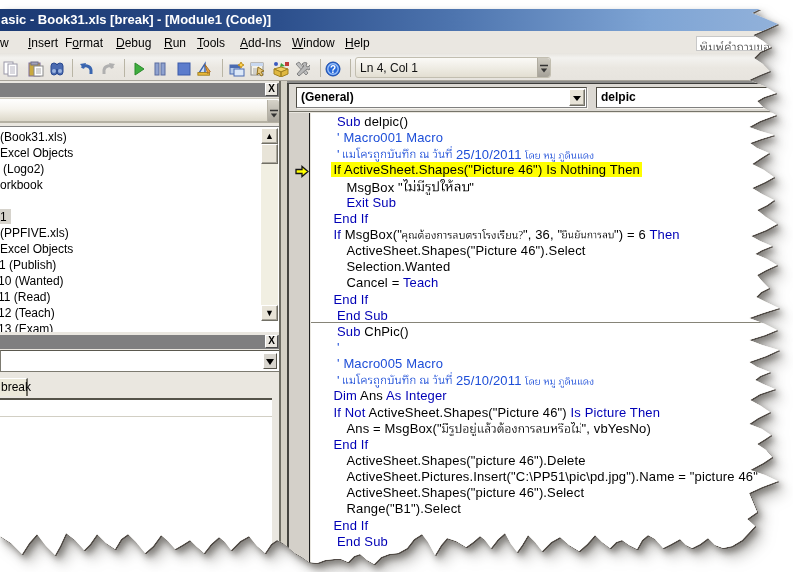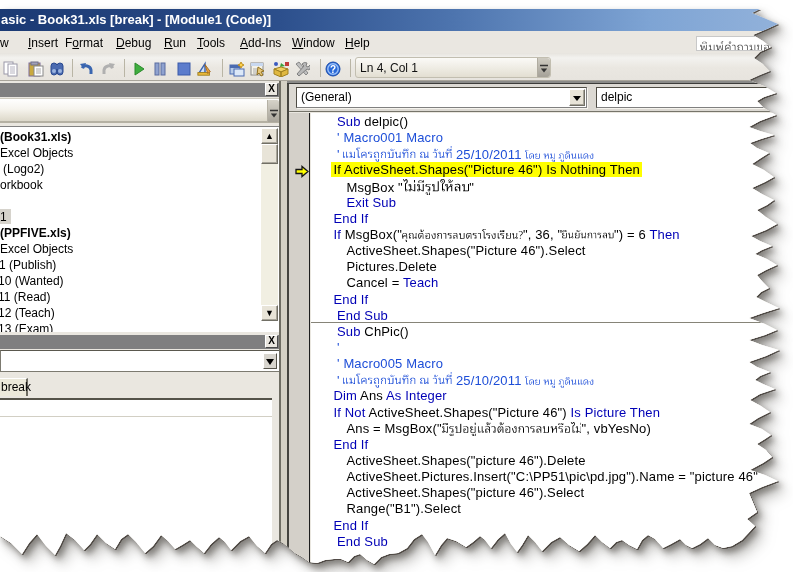--- a/index.html
+++ b/index.html
@@ -30,41 +30,41 @@
 #midstrip{position:absolute;left:0;top:72px;width:793px;height:500px;background:#eae7e0}
 
 .ptitle{position:absolute;left:0;height:14px;background:#7f7f80}
 .xbtn{position:absolute;width:13px;height:13px;background:#e9e6df;border:1.5px solid #fff;border-right-color:#4a4a4a;border-bottom-color:#4a4a4a;color:#000;font-size:10px;line-height:10px;text-align:center;font-weight:bold}
 .xbtn:after{content:"X";font-family:"Liberation Sans"}
 #projpill{position:absolute;left:0;top:89px;width:280px;height:25px;background:linear-gradient(180deg,#ffffff 0%,#f6f4ee 45%,#e6e2d6 80%,#dcd8ca 100%);border-bottom:2px solid #b5b1a3;border-top:1px solid #cfccc0}
 #projpill .chev{position:absolute;right:1px;top:1px;width:12px;height:22px;background:linear-gradient(180deg,#d6d3c9,#a8a49a);border-left:1px solid #b5b1a5;border-radius:0 2px 2px 0}
 
 #tree{position:absolute;left:0;top:117px;width:280px;height:206px;background:#fff;border-top:1px solid #828282;overflow:hidden}
 #tree .it{position:absolute;left:0;font-size:12px;height:16px;line-height:16px;color:#000;white-space:pre}
-#tree .b{font-weight:bold}
+#tree .b{font-weight:normal}
 #sel1{position:absolute;left:0;top:82px;width:11px;height:15px;background:#d6d3cc}
 
 .sb{position:absolute;background:#f1efe2}
 .sbtn{position:absolute;width:17px;height:16px;background:#e8e4d8;border:1px solid #fff;border-right-color:#716f65;border-bottom-color:#716f65;box-shadow:inset -1px -1px 0 #a8a59a;font-size:9px;color:#000;text-align:center;line-height:14px}
 .thumb{position:absolute;background:#e8e4d8;border:1px solid #fff;border-right-color:#716f65;border-bottom-color:#716f65;box-shadow:inset -1px -1px 0 #a8a59a}
 
 #propttl{top:326px;width:280px}
 #propcombo{position:absolute;left:0;top:341px;width:281px;height:22px;background:#fff;border:1px solid #7c7a70;border-top-color:#5a584e}
 #propcombo .btn{position:absolute;right:3px;top:2px;width:14px;height:16px;background:#d8d5ce;border:1px solid #fff;border-right-color:#55534b;border-bottom-color:#55534b}
 #propcombo .btn:after{content:"";position:absolute;left:2px;top:5px;border:4.5px solid transparent;border-top:6px solid #000}
 #proptab{position:absolute;left:0;top:369px;width:28px;height:18px;background:#ece9da;border-top:1px solid #fff;border-bottom:none;border-right:2px solid #6e6c62;font-size:12px;padding-left:1px;padding-top:1px}
 #propgrid{position:absolute;left:0;top:389px;width:272px;height:210px;background:#fff;border-top:2px solid #555349}
 #propgrid .row{position:absolute;left:0;top:16px;width:272px;height:1px;background:#d2cfc4}
 
 #cfL2{position:absolute;left:279px;top:72px;width:2px;height:500px;background:#6f6d63}
 #cfL3{position:absolute;left:281px;top:72px;width:6px;height:500px;background:#d5d1c5}
 #cfL4{position:absolute;left:287px;top:72px;width:2px;height:500px;background:#45443f}
 #chead{position:absolute;left:289px;top:75px;width:504px;height:28px;background:#dcd9d3;border-bottom:1px solid #76746a}
 .combo{position:absolute;background:#fff;border:1px solid #808080;border-top-color:#4e4c44;border-left-color:#4e4c44;box-shadow:1px 1px 0 #f6f4ee}
-.combo .tx{position:absolute;left:4px;top:2px;font-weight:normal;font-size:12px;white-space:pre}
+.combo .tx{position:absolute;left:4px;top:2px;font-weight:bold;font-size:12px;white-space:pre}
 .cbtn{position:absolute;right:1px;top:1px;width:16px;height:17px;background:#e8e4d8;border:1px solid #fff;border-right-color:#716f65;border-bottom-color:#716f65;box-shadow:inset -1px -1px 0 #a8a59a}
 .cbtn:after{content:"";position:absolute;left:3px;top:6px;border:4px solid transparent;border-top:5px solid #000}
 #cmargin{position:absolute;left:289px;top:104px;width:21px;height:468px;background:#d4d0c9;border-right:1.5px solid #1e1e1e}
 #carea{position:absolute;left:311px;top:104px;width:482px;height:468px;background:#fff}
 #codelines{position:absolute;left:0px;top:1px;width:482px}
 .cl{position:relative;height:16.15px;line-height:16.15px;font-size:13px;letter-spacing:0.15px;white-space:pre;color:#000}
 .i0{padding-left:26px}.i1{padding-left:22.5px}.i2{padding-left:35.5px}
 .hl{background:#ffff00;margin-left:-3px;padding-left:3px;padding-right:2px}
 .kw{color:#0000b6}.cm{color:#1d4ed8}
 #psep{position:absolute;left:0px;top:209px;width:482px;height:1px;background:#868478}
@@ -245,21 +245,21 @@
               <path fill="currentColor" fill-rule="evenodd" d="M91 55 91 59 95 61 98 66 108 65 108 54 105 54 105 62 103 64 99 62 98 54 94 53ZM94 55 97 56 95 60 92 58ZM239 20 237 22 237 27 243 30 243 45 240 47 240 49 261 49 264 47 264 20 260 20 260 45 259 46 248 46 247 45 247 23 245 20ZM239 23 243 22 244 26 241 27ZM171 20 169 22 169 26 170 28 175 30 175 49 179 49 181 38 189 30 193 32 193 49 197 49 197 31 196 30 198 26 197 21 190 20 188 22 189 27 184 30 180 36 179 35 179 22 177 20ZM190 23 194 22 196 25 192 27ZM173 22 177 24 175 27 171 25ZM94 20 90 24 90 30 101 31 105 34 105 39 99 42 99 47 101 49 107 49 109 46 109 33 104 29 95 28 94 25 97 22 111 23 111 20 108 21ZM103 42 106 43 106 46 104 48 101 46ZM59 20 56 23 56 25 59 29 63 30 63 39 57 42 57 47 59 49 65 49 68 43 78 49 83 49 83 20 79 20 79 45 78 46 67 40 67 24 64 20ZM61 42 63 42 65 45 63 47 59 46ZM59 23 63 22 64 26 60 27ZM25 20 22 23 22 25 25 29 29 30 29 39 23 42 23 47 25 49 31 49 34 43 44 49 49 49 49 20 45 20 45 45 44 46 33 40 33 24 30 20ZM27 42 29 42 31 45 29 47 25 46ZM25 23 29 22 30 26 26 27ZM208 21 207 24 219 22 225 26 224 34 218 30 211 30 208 33 207 36 208 48 215 49 218 45 216 41 211 39 212 34 215 32 219 33 224 38 225 49 229 49 229 25 228 23 224 20 219 19ZM212 42 215 44 214 47 210 46ZM143 9 139 9 139 45 138 46 127 46 126 45 126 23 124 20 118 20 116 22 116 27 122 30 122 45 119 47 119 49 140 49 143 47ZM118 23 122 22 123 26 120 27ZM83 5 80 5 78 9 73 6 65 6 62 8 60 14 83 14ZM64 11 67 8 73 8 79 12 78 13 65 13ZM44 4 44 12 45 14 48 14 48 4ZM182 15 189 15 196 12 200 4 197 4 195 9 189 13 188 12 191 8 191 5 188 2 184 2 181 6 182 9 187 11 185 13 182 13ZM186 3 189 6 185 9 183 5ZM155 0 150 4 149 10 152 14 156 14 159 12 159 8 154 4 155 3 161 3 164 7 163 14 156 19 156 43 159 49 165 49 167 46 167 43 164 40 160 39 160 21 166 15 168 8 165 2 161 0ZM161 42 164 43 164 46 162 48 159 46ZM152 8 155 7 157 11 154 13 152 11ZM153 5 154 4 155 5 154 6ZM0 0 4 10 7 10 12 4 15 7 14 14 8 18 8 47 10 49 16 49 18 46 18 43 12 39 12 20 18 14 19 8 17 3 13 0 11 0 7 6 5 5 3 0ZM12 42 14 42 16 45 13 48 10 46Z"></path>
             </svg>"</div>
    <div class="cl i2"><span class="kw">Exit Sub</span></div>
    <div class="cl i1"><span class="kw">End If</span></div>
    <div class="cl i1"><span class="kw">If</span> MsgBox("<svg class="th" width="121.00" height="13.50" viewBox="0 0 484 54" style="vertical-align:-3.50px">
               <path fill="currentColor" fill-rule="evenodd" d="M14 43 13 48 16 49 18 53 20 53 20 44ZM14 45 17 44 18 47 15 48ZM472 35 471 39 474 40 475 35ZM440 17 440 21 445 24 445 39 448 39 453 35 455 36 456 39 461 39 463 36 462 33 460 32 461 16 458 16 458 30 449 36 448 35 448 19 446 16ZM459 33 461 36 458 38 456 35ZM443 17 446 19 444 22 441 20ZM418 16 416 18 416 24 419 28 416 31 416 37 418 39 433 39 435 36 435 16 432 16 432 35 430 37 421 37 419 35 419 31 422 28 426 28 426 26 420 26 418 24 419 22 422 23 424 21 423 16ZM420 17 423 19 421 22 418 20ZM396 16 393 19 393 24 404 26 405 31 400 34 400 38 406 39 408 36 407 25 403 23 398 23 396 20 398 18 407 19 409 18 409 16 407 17ZM401 35 405 34 406 36 403 38ZM383 16 383 36 385 39 390 39 391 34 386 31 386 16ZM385 35 389 34 390 36 387 38ZM372 16 368 16 366 18 366 21 371 24 371 35 369 37 365 36 360 22 357 22 363 39 371 39 374 35 374 18ZM369 17 372 19 370 22 367 19ZM340 16 337 19 337 24 348 26 349 31 344 34 344 38 350 39 352 36 351 25 347 23 342 23 340 20 342 18 351 19 353 18 353 16 351 17ZM345 35 349 34 350 36 347 38ZM306 16 303 18 304 19 311 18 313 20 313 39 316 39 316 19 313 16ZM286 16 283 19 283 24 294 26 295 31 290 34 290 38 296 39 298 36 297 25 293 23 288 23 286 20 288 18 297 19 299 18 299 16 297 17ZM291 35 295 34 296 36 293 38ZM261 16 257 22 257 32 259 38 264 39 271 29 270 24 265 24 264 29 267 32 262 36 260 32 261 20 263 18 268 21 272 18 275 21 275 39 278 39 277 19 274 16 271 16 268 18ZM265 26 268 25 269 28 266 29ZM230 16 228 20 230 23 233 24 233 36 231 39 248 39 250 37 250 16 247 16 247 36 246 37 236 36 236 18 234 16ZM232 17 234 18 233 22 230 20ZM205 17 205 19 216 18 219 22 218 28 213 24 206 25 205 38 206 39 212 38 213 35 212 33 208 31 208 28 210 26 213 26 217 29 219 33 219 39 222 39 221 19 217 16ZM206 35 210 34 211 36 208 38ZM186 16 183 19 183 24 194 26 195 31 190 34 190 38 196 39 198 36 197 25 193 23 188 23 186 20 188 18 197 19 199 18 199 16 197 17ZM191 35 195 34 196 36 193 38ZM167 16 164 18 165 19 172 18 174 20 174 39 177 39 177 19 174 16ZM142 18 140 23 145 26 142 28 142 39 145 39 145 29 149 26 148 24 143 22 147 18 153 18 156 20 157 39 160 39 159 19 155 16 146 16ZM132 16 128 16 126 18 126 21 131 24 131 35 129 37 125 36 120 22 117 22 123 39 131 39 134 35 134 18ZM129 17 132 19 130 22 127 19ZM94 17 94 20 97 18 105 18 108 20 109 23 109 34 107 37 99 37 97 35 97 32 102 29 102 25 100 23 95 24 94 26 95 38 96 39 110 39 112 35 111 19 107 16ZM96 26 100 25 101 27 98 29ZM69 16 65 22 65 32 67 38 72 39 79 29 78 24 73 24 72 29 75 32 70 36 68 32 69 20 71 18 76 21 80 18 83 21 83 39 86 39 85 19 82 16 79 16 76 18ZM73 26 76 25 77 28 74 29ZM28 19 27 24 32 26 28 30 28 36 30 39 36 38 36 34 31 31 32 28 35 26 34 24 30 22 33 18 40 18 43 22 43 39 46 39 50 35 52 36 53 39 59 38 60 35 57 32 58 16 55 16 55 30 47 36 46 35 46 21 43 17 32 16ZM30 37 31 34 35 36 33 38ZM56 33 58 36 55 38 53 36ZM4 17 0 25 2 39 5 39 5 33 7 30 13 31 15 29 14 25 11 24 8 25 5 29 3 28 4 21 8 18 14 18 17 21 18 39 21 39 20 20 15 16ZM9 27 12 26 13 29 10 30ZM478 9 467 10 468 13 472 11 476 11 480 15 480 18 473 25 472 30 474 30 474 28 482 20 483 17 482 12ZM409 4 407 4 405 7 402 5 395 5 392 7 391 11 392 12 409 12ZM394 8 397 6 400 6 405 9 395 10ZM73 12 79 12 84 10 87 6 87 3 85 3 84 7 80 10 79 9 80 3 74 2 73 7 77 9ZM74 4 77 3 78 6 75 7ZM326 0 321 4 321 8 324 8 327 12 327 37 329 39 333 39 335 37 335 34 330 31 330 11 324 5 328 2 336 3 336 1ZM329 35 332 34 333 37 330 38Z"></path>
             </svg>", 36, "<svg class="th" width="51.75" height="8.50" viewBox="0 0 207 34" style="vertical-align:-0.00px">
               <path fill="currentColor" fill-rule="evenodd" d="M187 11 185 13 185 16 190 19 190 30 187 33 204 33 206 31 206 11 203 11 203 30 202 31 193 30 193 13 191 11ZM187 13 189 12 191 15 189 17ZM164 12 164 14 174 13 177 16 176 22 172 19 166 19 164 21 163 24 164 32 170 33 171 28 166 25 166 23 170 20 175 23 177 27 177 33 180 33 180 15 175 11ZM165 31 166 28 170 30 168 32ZM145 11 142 14 142 18 153 21 153 25 148 30 150 33 154 33 156 31 156 21 152 18 148 18 144 16 146 13 155 14 157 13 157 11 156 12ZM150 29 153 28 154 31 151 32ZM125 12 124 13 125 14 132 13 134 15 134 33 137 33 136 13 133 11ZM105 12 102 16 102 18 106 20 103 25 103 33 106 33 106 24 110 21 110 19 105 17 108 13 115 13 117 15 118 33 121 33 120 14 116 11ZM75 12 75 16 79 19 79 33 83 33 88 29 91 33 95 33 96 32 96 28 94 26 95 11 92 11 92 25 84 30 82 29 82 12 80 11ZM91 31 92 28 95 29 93 32ZM79 12 81 14 78 17 76 14ZM54 11 51 15 52 19 55 22 52 25 52 31 54 33 68 33 70 30 70 12 67 11 67 29 65 31 56 31 55 25 57 23 61 23 62 21 56 21 54 19 55 17 57 18 60 15 58 11ZM54 13 57 12 58 15 55 16ZM24 12 24 16 28 19 28 33 32 33 37 29 40 33 44 33 45 32 45 28 43 26 44 11 41 11 41 25 33 30 31 29 31 12 29 11ZM40 31 41 28 44 29 42 32ZM28 12 30 14 27 17 25 14ZM3 11 0 15 1 19 4 22 1 25 1 31 3 33 17 33 19 30 19 12 16 11 16 29 14 31 5 31 4 25 6 23 10 23 11 21 5 21 3 19 4 17 6 18 9 15 7 11ZM3 13 6 12 7 15 4 16ZM58 3 59 6 66 7 73 4 73 1 68 5 65 4 64 0 60 0ZM60 2 62 1 64 4 61 5ZM1 5 1 7 18 7 18 0 16 4 14 0 12 1 6 0ZM4 4 6 2 11 2 15 5 5 6Z"></path>
             </svg>") = 6 <span class="kw">Then</span></div>
    <div class="cl i2">ActiveSheet.Shapes("Picture 46").Select</div>
-   <div class="cl i2">Pictures.Delete</div>
+   <div class="cl i2">Selection.Wanted</div>
    <div class="cl i2">Cancel = <span class="kw">Teach</span></div>
    <div class="cl i1"><span class="kw">End If</span></div>
    <div class="cl i0"><span class="kw">End Sub</span></div>
    <div class="cl i0"><span class="kw">Sub</span> ChPic()</div>
    <div class="cl i0"><span class="cm">'</span></div>
    <div class="cl i0"><span class="cm">' Macro005 Macro</span></div>
    <div class="cl i0"><span class="cm">' <svg class="th" width="108.75" height="16.00" viewBox="0 0 435 64" style="vertical-align:-3.75px">
                 <path fill="currentColor" fill-rule="evenodd" d="M129 54 129 56 134 59 134 62 140 63 144 61 144 52 141 52 140 61 136 59 135 52 131 52ZM132 53 135 55 133 57 130 55ZM412 23 410 25 410 29 415 32 415 48 418 48 420 32 426 25 428 25 431 28 431 48 434 48 434 27 433 25 430 23 426 23 421 27 419 31 418 25 416 23ZM412 26 415 25 416 28 413 29ZM384 23 382 25 382 29 387 32 387 48 391 48 396 44 400 48 405 48 406 42 403 40 404 39 404 23 401 24 401 39 391 45 390 44 390 25 388 23ZM400 43 403 42 404 46 401 47ZM384 26 387 25 388 28 385 29ZM360 24 359 27 368 25 372 29 372 40 367 42 367 47 373 48 375 46 375 27 370 23ZM370 42 373 43 372 47 368 45ZM309 27 308 32 311 32 313 34 309 40 309 44 311 48 316 48 318 46 317 41 313 40 313 37 317 33 311 30 316 25 320 25 325 29 325 48 329 48 333 44 335 45 336 48 341 48 343 46 343 43 340 40 341 39 341 23 338 23 338 38 330 44 329 43 329 32 325 24 315 23ZM337 43 340 42 341 46 338 47ZM313 42 316 43 315 47 311 45ZM271 25 268 31 274 34 270 37 270 48 273 48 273 38 275 35 277 35 277 32 273 31 272 29 277 25 281 25 286 29 286 48 289 48 289 28 288 26 283 23 275 23ZM239 23 237 25 237 29 242 32 242 48 245 48 247 32 253 25 255 25 258 28 258 48 261 48 261 27 260 25 257 23 253 23 248 27 246 31 245 25 243 23ZM239 26 242 25 243 28 240 29ZM210 23 208 25 208 29 213 32 213 48 217 48 222 44 226 48 231 48 232 42 229 40 230 39 230 23 227 24 227 39 217 45 216 44 216 25 214 23ZM226 43 229 42 230 46 227 47ZM210 26 213 25 214 28 211 29ZM181 23 178 26 179 30 184 32 184 45 181 46 181 48 200 48 202 45 202 24 201 23 198 24 198 45 188 46 187 45 187 25 184 23ZM180 26 184 25 185 28 181 29ZM154 25 151 31 157 34 153 37 153 48 156 48 156 38 158 35 160 35 160 32 156 31 155 29 160 25 164 25 169 29 169 48 172 48 172 28 171 26 166 23 158 23ZM127 24 123 29 123 32 126 32 128 34 124 40 125 47 131 48 133 46 132 41 128 40 128 37 132 33 126 30 129 26 136 25 141 30 141 48 144 48 144 29 143 27 138 23ZM128 42 131 43 130 47 126 45ZM104 23 100 26 100 31 110 33 112 35 113 39 109 41 107 45 109 48 114 48 116 45 115 33 104 30 103 28 106 25 117 26 117 24ZM111 42 114 44 112 47 109 45ZM77 24 73 29 74 48 77 48 78 40 80 38 83 40 86 40 88 38 88 34 85 32 81 33 77 38 76 37 76 30 78 27 82 25 88 26 90 28 91 48 94 48 94 29 93 27 88 23ZM82 35 85 34 86 37 84 39ZM27 24 26 29 31 32 31 39 26 43 27 47 33 48 36 43 44 48 48 48 48 23 45 23 45 44 44 45 35 40 34 25 32 23ZM30 42 33 44 31 47 28 45ZM28 28 29 25 33 27 31 29ZM13 23 13 46 15 48 20 48 21 42 16 39 16 23ZM17 42 20 44 18 47 15 45ZM0 23 0 46 2 48 7 48 8 42 3 40 3 23ZM2 43 5 42 6 46 3 47ZM415 15 415 19 434 19 434 11 431 11 430 14 424 11 420 11 416 13ZM417 16 420 13 425 13 430 16 429 17 418 17ZM364 12 364 17 367 19 375 18 380 15 380 12 377 15 372 17 371 16 372 14 370 11ZM367 12 370 14 368 17 365 15ZM241 19 258 19 261 18 262 13 260 11 257 11 254 14 249 11 246 11 242 13ZM243 16 246 13 250 13 254 16 253 17ZM256 13 259 12 261 15 257 17ZM190 12 190 17 193 19 201 18 206 15 206 12 203 15 198 17 197 16 198 14 196 11ZM193 12 196 14 194 17 191 15ZM56 7 53 11 53 14 59 18 59 45 61 48 66 48 68 46 68 43 63 40 62 16 56 12 59 9 68 10 69 7ZM63 42 66 43 65 47 61 45ZM431 0 431 7 434 7 434 0Z"></path>
               </svg> 25/10/2011 <svg class="th" width="68.50" height="12.00" viewBox="0 0 274 48" style="vertical-align:-3.00px">
                 <path fill="currentColor" fill-rule="evenodd" d="M142 40 142 42 147 47 154 47 155 45 155 39 152 39 151 46 148 45 148 40 146 38ZM145 39 147 41 144 43 143 41ZM107 40 107 42 112 47 119 47 120 45 120 39 117 39 116 46 113 45 113 40 111 38ZM110 39 112 41 109 43 108 41ZM271 14 268 14 266 16 266 19 270 22 270 32 269 33 266 33 264 31 261 20 258 20 263 35 271 35 273 32 273 16ZM269 15 271 16 270 19 267 18ZM236 16 234 19 234 30 236 35 240 35 246 27 246 22 242 21 240 25 243 28 239 33 237 31 236 22 240 16 247 16 249 18 250 35 253 35 253 21 251 16 247 14 240 14ZM241 23 244 22 245 25 242 26ZM223 14 223 33 225 35 229 35 230 30 226 28 226 14ZM225 31 227 30 229 33 226 34ZM212 14 212 33 213 35 218 35 219 30 215 28 215 15ZM214 31 216 30 218 33 215 34ZM185 15 185 19 189 22 189 35 192 35 197 31 200 35 204 35 205 34 205 30 203 28 204 27 204 14 201 14 201 27 194 32 192 31 192 16 190 14ZM200 31 203 30 204 33 201 34ZM188 15 190 16 189 19 186 18ZM163 16 161 19 161 30 163 35 167 35 173 27 173 22 169 21 167 25 170 28 166 33 164 31 163 22 167 16 174 16 176 18 177 35 180 35 180 21 178 16 174 14 167 14ZM168 23 171 22 172 25 169 26ZM140 15 137 18 137 21 141 23 139 28 135 30 135 34 140 35 142 33 142 25 144 24 144 22 141 21 140 18 142 16 148 16 151 18 152 21 152 35 154 35 154 18 149 14ZM138 30 140 31 139 34 136 33ZM101 15 101 19 105 22 105 28 101 30 101 34 107 35 108 32 110 31 116 35 119 35 119 14 117 14 117 32 116 33 108 28 108 16 106 14ZM104 30 107 32 105 34 102 32ZM104 15 106 16 105 19 102 18ZM75 15 75 19 79 22 79 35 82 35 82 30 84 26 90 21 92 23 92 35 95 35 95 22 94 21 95 15 90 14 88 16 89 19 83 25 82 16 80 14ZM90 16 92 15 94 18 91 19ZM78 15 80 16 79 19 76 18ZM44 14 41 17 41 20 44 24 42 27 42 33 44 35 57 35 59 31 59 15 56 14 56 32 46 33 44 31 44 28 47 25 51 25 51 24 47 24 43 21 49 19 49 16 47 14ZM44 16 46 15 48 18 45 19ZM19 16 17 19 17 30 19 35 23 35 29 27 29 22 25 21 23 25 26 28 22 33 20 31 19 22 23 16 30 16 32 18 33 35 36 35 36 21 34 16 30 14 23 14ZM24 23 27 22 28 25 25 26ZM162 9 162 10 179 10 178 7 174 4 167 4ZM165 8 169 5 172 5 176 8 175 9ZM3 0 0 6 5 9 5 32 7 35 11 35 13 32 11 29 8 28 8 9 3 4 5 2 14 2 13 0 12 1ZM7 31 10 30 11 33 8 34Z"></path>

